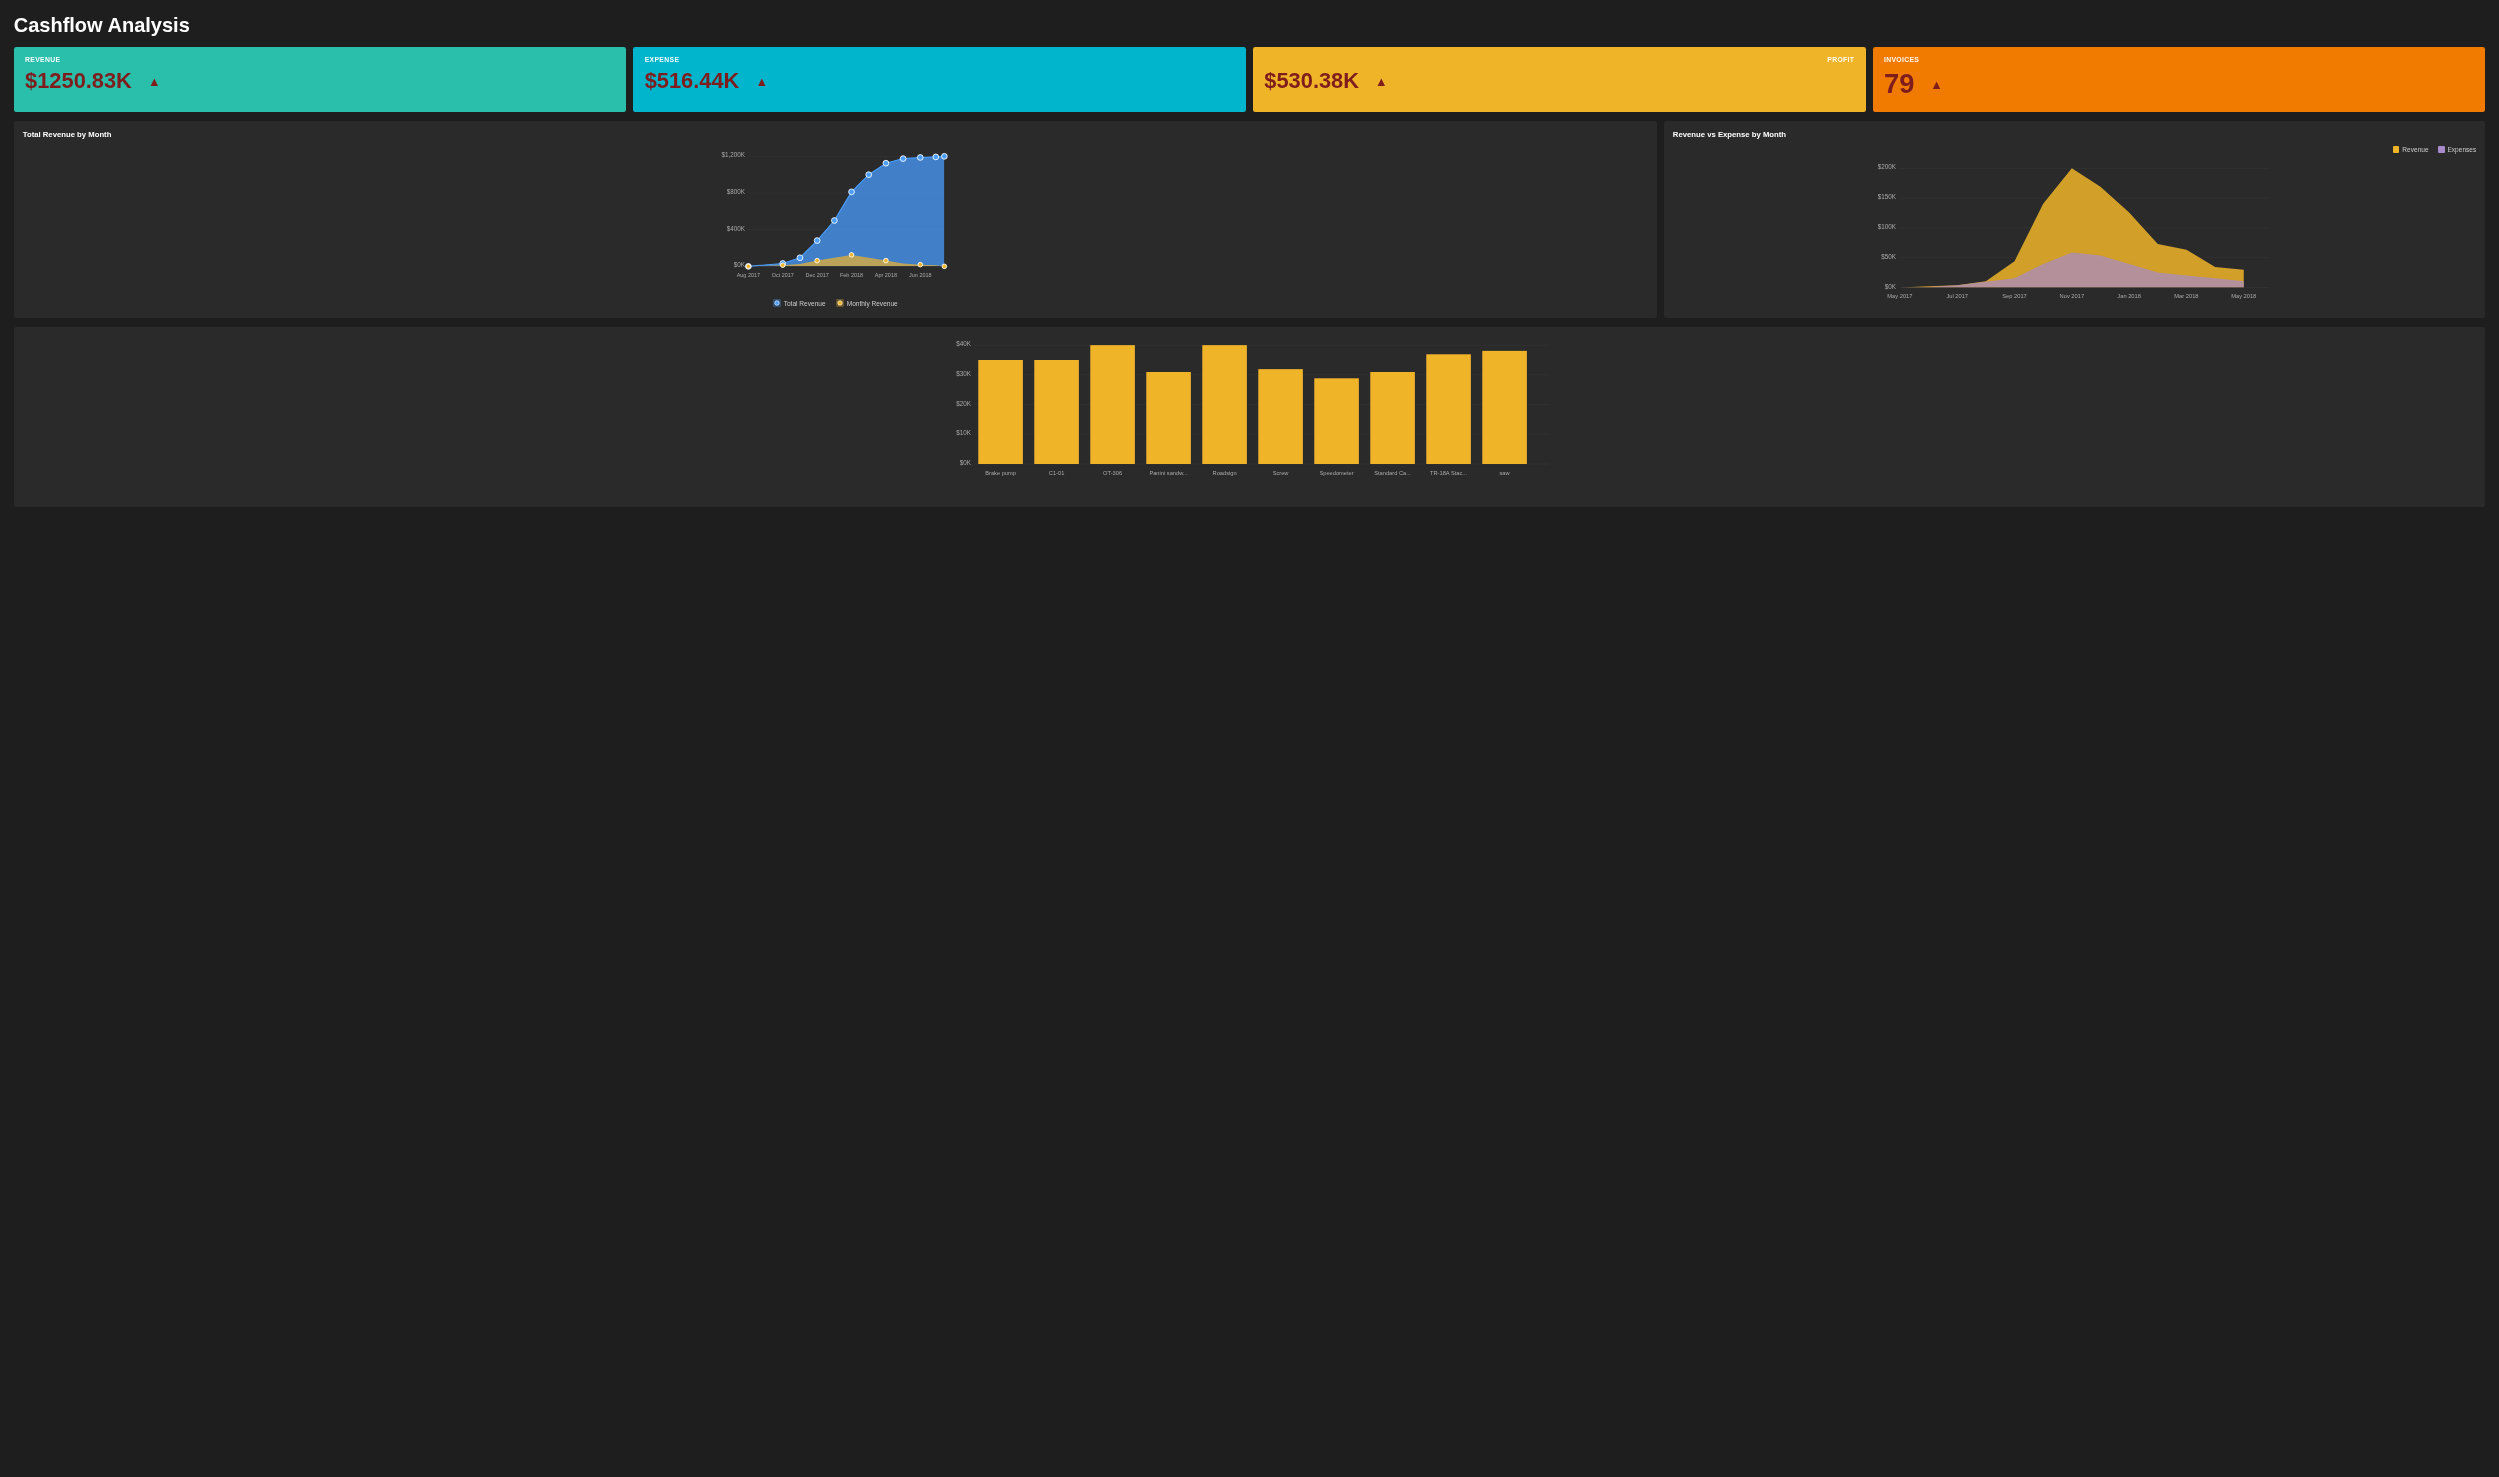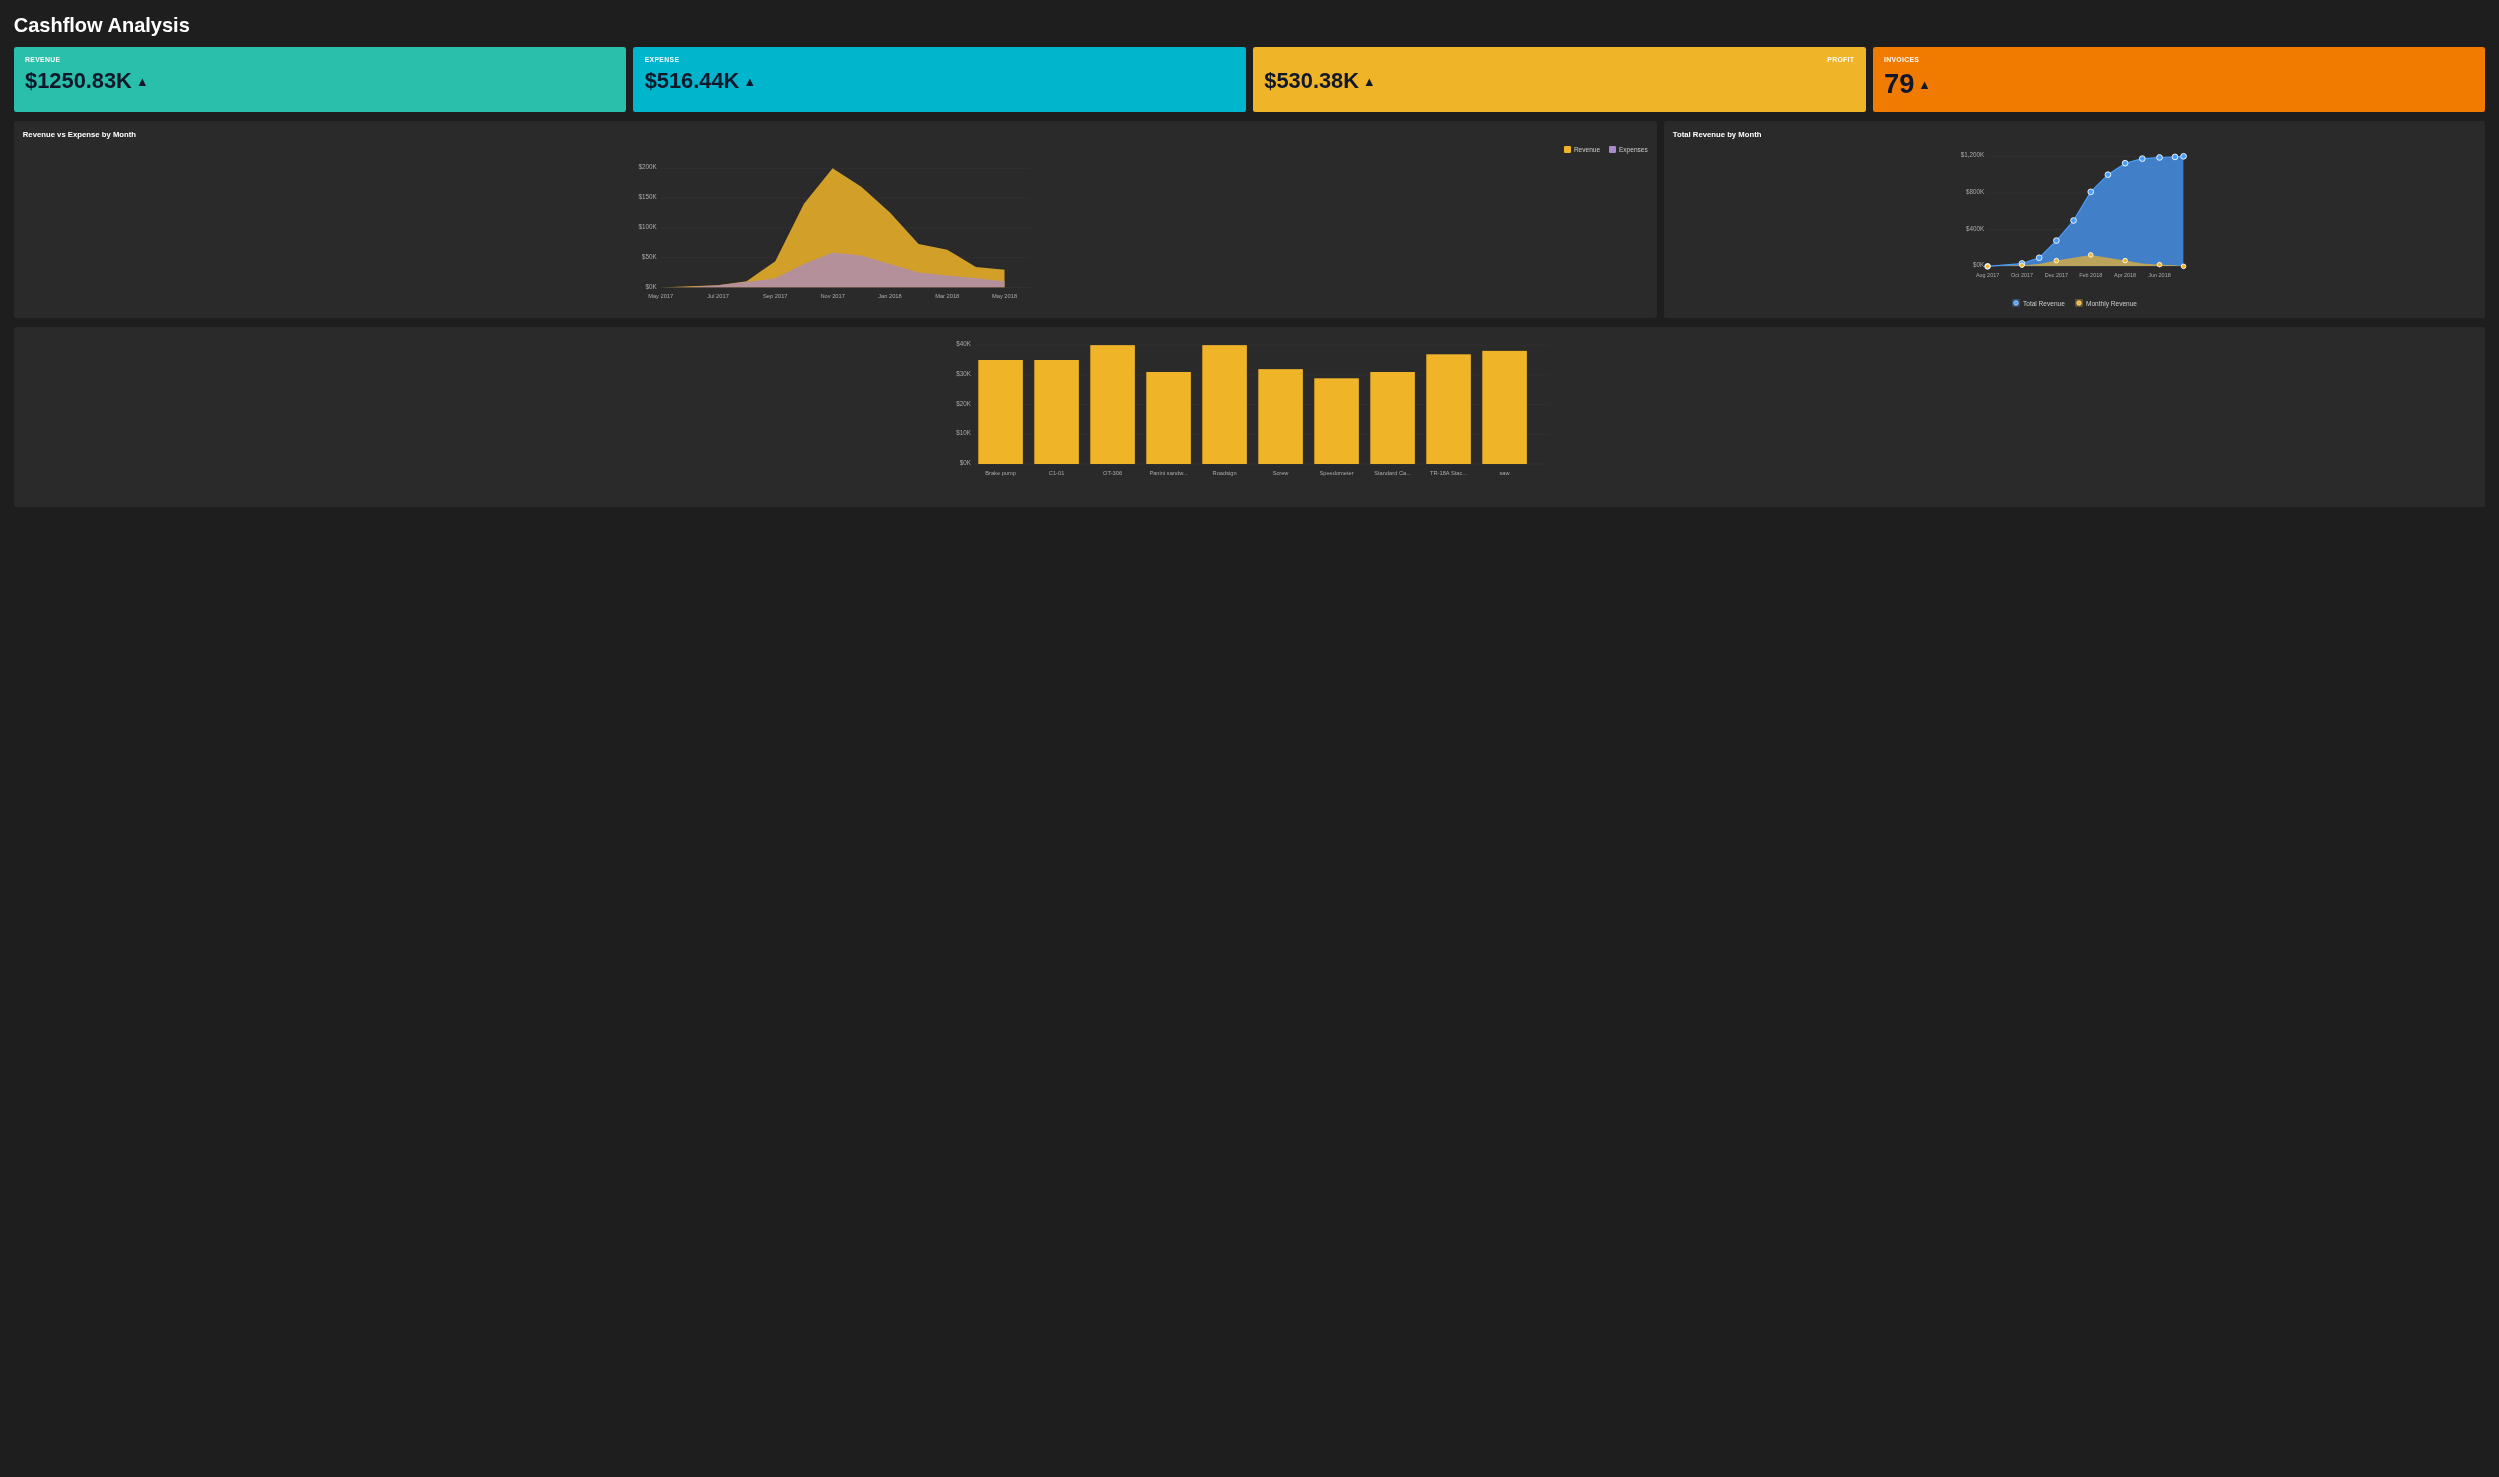--- a/index.html
+++ b/index.html
@@ -32,24 +32,24 @@
     .kpi-label {
       font-size: 0.75rem;
       font-weight: bold;
       letter-spacing: 0.05em;
       opacity: 0.95;
       margin-bottom: 5.7px;
     }
     .kpi-value {
       font-size: 2.4rem;
       font-weight: bold;
-      color: #0f172a;
+      color: #7f1d1d;
       display: flex;
       align-items: center;
-      gap: 4px;
+      gap: 16px;
     }
     .kpi-arrow {
       font-size: 1.4rem;
     }
     .kpi-revenue { background: #2abfab; }
     .kpi-expense { background: #00b5cc; }
     .kpi-profit  { background: #f0b429; text-align: right; }
     .kpi-invoices { background: #f07b00; }
 
     
@@ -128,67 +128,20 @@
   <div class="kpi-card kpi-invoices">
     <span class="kpi-label">INVOICES</span>
     <span class="kpi-value" style="font-size:3rem;">
       <span>79</span>
       <span class="kpi-arrow">▲</span>
     </span>
   </div>
 </div>
 
 <div class="charts-row">
-
-  <div class="chart-panel">
-    <div class="chart-title">Revenue vs Expense by Month</div>
-    <div style="display:flex; justify-content:flex-end; gap:9.1px; margin-bottom:4.6px;">
-      <div class="legend-item">
-        <div class="legend-box" style="background:#f0b429;"></div>
-        <span>Revenue</span>
-      </div>
-      <div class="legend-item">
-        <div class="legend-box" style="background:#a78bca;"></div>
-        <span>Expenses</span>
-      </div>
-    </div>
-    <div class="chart-area">
-      <svg viewBox="0 0 700 260" width="100%" height="149">
-
-        <text x="38" y="20" fill="#aaa" font-size="11" text-anchor="end">$200K</text>
-        <text x="38" y="72" fill="#aaa" font-size="11" text-anchor="end">$150K</text>
-        <text x="38" y="124" fill="#aaa" font-size="11" text-anchor="end">$100K</text>
-        <text x="38" y="176" fill="#aaa" font-size="11" text-anchor="end">$50K</text>
-        <text x="38" y="228" fill="#aaa" font-size="11" text-anchor="end">$0K</text>
-
-        <line x1="45" y1="18" x2="690" y2="18" stroke="#444" stroke-width="0.5"></line>
-        <line x1="45" y1="70" x2="690" y2="70" stroke="#444" stroke-width="0.5"></line>
-        <line x1="45" y1="122" x2="690" y2="122" stroke="#444" stroke-width="0.5"></line>
-        <line x1="45" y1="174" x2="690" y2="174" stroke="#444" stroke-width="0.5"></line>
-        <line x1="45" y1="226" x2="690" y2="226" stroke="#444" stroke-width="0.5"></line>
-
-        <defs>
-          <clipPath id="clip1">
-              <rect x="45" y="0" width="645" height="226"></rect>
-            </clipPath>
-        </defs>
-        <polygon points="45,226 95,224 145,222 195,215 245,180 295,80 345,18 395,50 445,95 495,150 545,160 595,190 645,195 645,226 45,226" fill="#f0b429" fill-opacity="0.85" clip-path="url(#clip1)"></polygon>
-
-        <polygon points="45,226 95,225 145,222 195,216 245,210 295,185 345,165 395,170 445,185 495,200 545,205 595,210 645,215 645,226 45,226" fill="#a78bca" fill-opacity="0.7" clip-path="url(#clip1)"></polygon>
-
-        <text x="45" y="244" fill="#aaa" font-size="10" text-anchor="middle">May 2017</text>
-        <text x="145" y="244" fill="#aaa" font-size="10" text-anchor="middle">Jul 2017</text>
-        <text x="245" y="244" fill="#aaa" font-size="10" text-anchor="middle">Sep 2017</text>
-        <text x="345" y="244" fill="#aaa" font-size="10" text-anchor="middle">Nov 2017</text>
-        <text x="445" y="244" fill="#aaa" font-size="10" text-anchor="middle">Jan 2018</text>
-        <text x="545" y="244" fill="#aaa" font-size="10" text-anchor="middle">Mar 2018</text>
-        <text x="645" y="244" fill="#aaa" font-size="10" text-anchor="middle">May 2018</text>
-      </svg>
-    </div>
-  </div>
 
   <div class="chart-panel">
     <div class="chart-title">Total Revenue by Month</div>
     <div class="chart-area">
       <svg viewBox="0 0 400 260" width="100%" height="149">
 
         <text x="42" y="20" fill="#aaa" font-size="11" text-anchor="end">$1,200K</text>
         <text x="42" y="84" fill="#aaa" font-size="11" text-anchor="end">$800K</text>
         <text x="42" y="148" fill="#aaa" font-size="11" text-anchor="end">$400K</text>
         <text x="42" y="212" fill="#aaa" font-size="11" text-anchor="end">$0K</text>
@@ -249,20 +202,67 @@
       </div>
       <div class="legend-item">
         <svg width="8" height="8" viewBox="0 0 14 14">
           <rect width="14" height="14" rx="2" fill="#f0b429" opacity="0.3"></rect>
           <circle cx="7" cy="7" r="4" fill="#f0b429" stroke="#fff" stroke-width="1"></circle>
         </svg>
         <span>Monthly Revenue</span>
       </div>
     </div>
   </div>
+
+  <div class="chart-panel">
+    <div class="chart-title">Revenue vs Expense by Month</div>
+    <div style="display:flex; justify-content:flex-end; gap:9.1px; margin-bottom:4.6px;">
+      <div class="legend-item">
+        <div class="legend-box" style="background:#f0b429;"></div>
+        <span>Revenue</span>
+      </div>
+      <div class="legend-item">
+        <div class="legend-box" style="background:#a78bca;"></div>
+        <span>Expenses</span>
+      </div>
+    </div>
+    <div class="chart-area">
+      <svg viewBox="0 0 700 260" width="100%" height="149">
+
+        <text x="38" y="20" fill="#aaa" font-size="11" text-anchor="end">$200K</text>
+        <text x="38" y="72" fill="#aaa" font-size="11" text-anchor="end">$150K</text>
+        <text x="38" y="124" fill="#aaa" font-size="11" text-anchor="end">$100K</text>
+        <text x="38" y="176" fill="#aaa" font-size="11" text-anchor="end">$50K</text>
+        <text x="38" y="228" fill="#aaa" font-size="11" text-anchor="end">$0K</text>
+
+        <line x1="45" y1="18" x2="690" y2="18" stroke="#444" stroke-width="0.5"></line>
+        <line x1="45" y1="70" x2="690" y2="70" stroke="#444" stroke-width="0.5"></line>
+        <line x1="45" y1="122" x2="690" y2="122" stroke="#444" stroke-width="0.5"></line>
+        <line x1="45" y1="174" x2="690" y2="174" stroke="#444" stroke-width="0.5"></line>
+        <line x1="45" y1="226" x2="690" y2="226" stroke="#444" stroke-width="0.5"></line>
+
+        <defs>
+          <clipPath id="clip1">
+              <rect x="45" y="0" width="645" height="226"></rect>
+            </clipPath>
+        </defs>
+        <polygon points="45,226 95,224 145,222 195,215 245,180 295,80 345,18 395,50 445,95 495,150 545,160 595,190 645,195 645,226 45,226" fill="#f0b429" fill-opacity="0.85" clip-path="url(#clip1)"></polygon>
+
+        <polygon points="45,226 95,225 145,222 195,216 245,210 295,185 345,165 395,170 445,185 495,200 545,205 595,210 645,215 645,226 45,226" fill="#a78bca" fill-opacity="0.7" clip-path="url(#clip1)"></polygon>
+
+        <text x="45" y="244" fill="#aaa" font-size="10" text-anchor="middle">May 2017</text>
+        <text x="145" y="244" fill="#aaa" font-size="10" text-anchor="middle">Jul 2017</text>
+        <text x="245" y="244" fill="#aaa" font-size="10" text-anchor="middle">Sep 2017</text>
+        <text x="345" y="244" fill="#aaa" font-size="10" text-anchor="middle">Nov 2017</text>
+        <text x="445" y="244" fill="#aaa" font-size="10" text-anchor="middle">Jan 2018</text>
+        <text x="545" y="244" fill="#aaa" font-size="10" text-anchor="middle">Mar 2018</text>
+        <text x="645" y="244" fill="#aaa" font-size="10" text-anchor="middle">May 2018</text>
+      </svg>
+    </div>
+  </div>
 </div>
 
 <div class="bottom-panel">
   <div>
     <svg viewBox="0 0 1060 280" width="100%" height="160">
 
       <text x="42" y="18" fill="#aaa" font-size="11" text-anchor="end">$40K</text>
       <text x="42" y="70" fill="#aaa" font-size="11" text-anchor="end">$30K</text>
       <text x="42" y="122" fill="#aaa" font-size="11" text-anchor="end">$20K</text>
       <text x="42" y="174" fill="#aaa" font-size="11" text-anchor="end">$10K</text>

